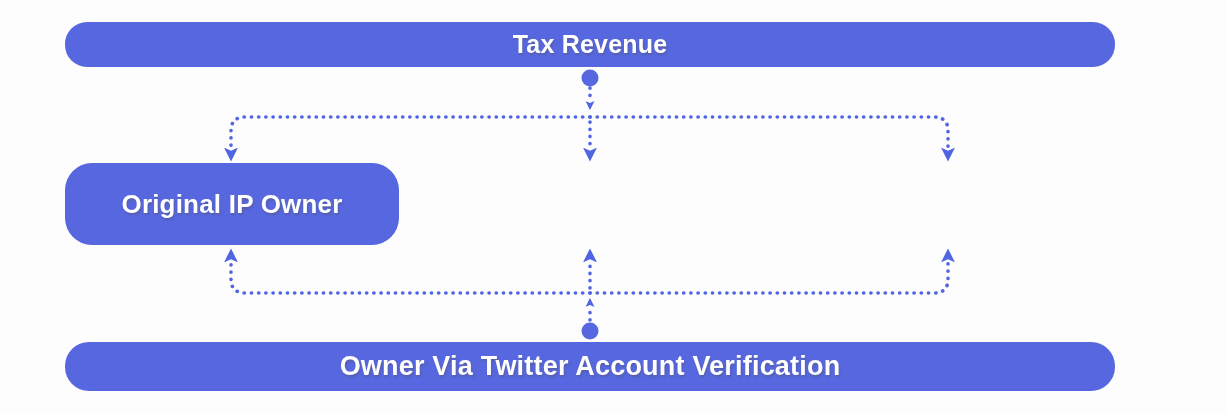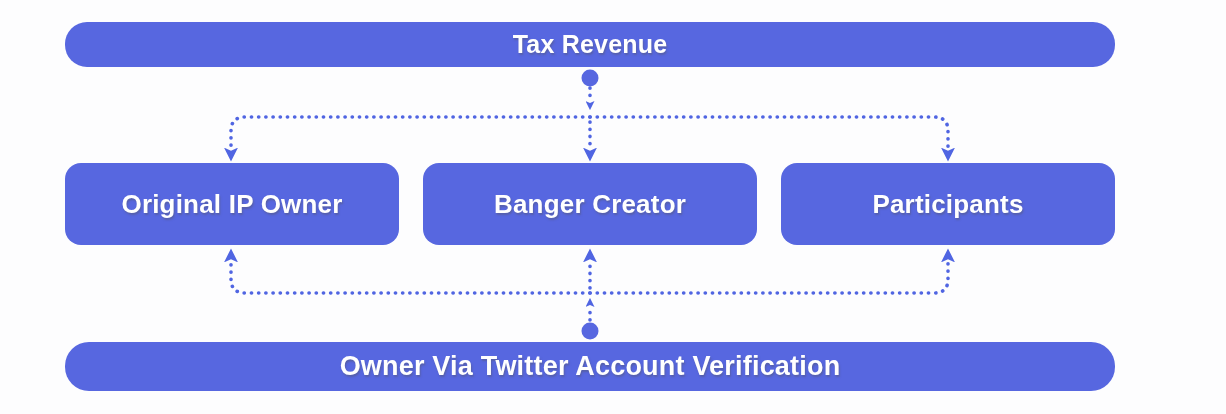--- a/index.html
+++ b/index.html
@@ -30,21 +30,21 @@
   .bar-top{
     left:65px;top:22px;width:1050px;height:45px;
     border-radius:22px;font-size:25px;
   }
   .bar-bottom{
     left:65px;top:342px;width:1050px;height:49px;
     border-radius:24px;font-size:27px;
   }
   .mid{
     top:163px;height:82px;width:334px;
-    border-radius:16px;font-size:26px;
+    border-radius:27px;font-size:26px;
   }
   .mid-0{left:65px;}
   .mid-1{left:423px;}
   .mid-2{left:781px;}
   svg.connectors{
     position:absolute;left:0;top:0;width:1226px;height:414px;
     pointer-events:none;
   }
   svg.connectors .dash{
     fill:none;
@@ -92,24 +92,18 @@
     <path class="dash" d="M590,288 V261" marker-end="url(#arrBig)"></path>
 
     <path class="dash" d="M590,320 V306" marker-end="url(#arrSmall)"></path>
 
     <circle class="junction" cx="590" cy="331" r="8.5"></circle>
   </svg>
 
   <div class="node mid mid-0">
     <span>Original IP Owner</span>
   </div>
-  <div class="node mid mid-1">
-    <span>Banger Creator</span>
-  </div>
-  <div class="node mid mid-2">
-    <span>Participants</span>
-  </div>
 
   <div class="node bar-bottom">
     <span>Owner Via Twitter Account Verification</span>
   </div>
 
 </div>
 
 </body></html>

